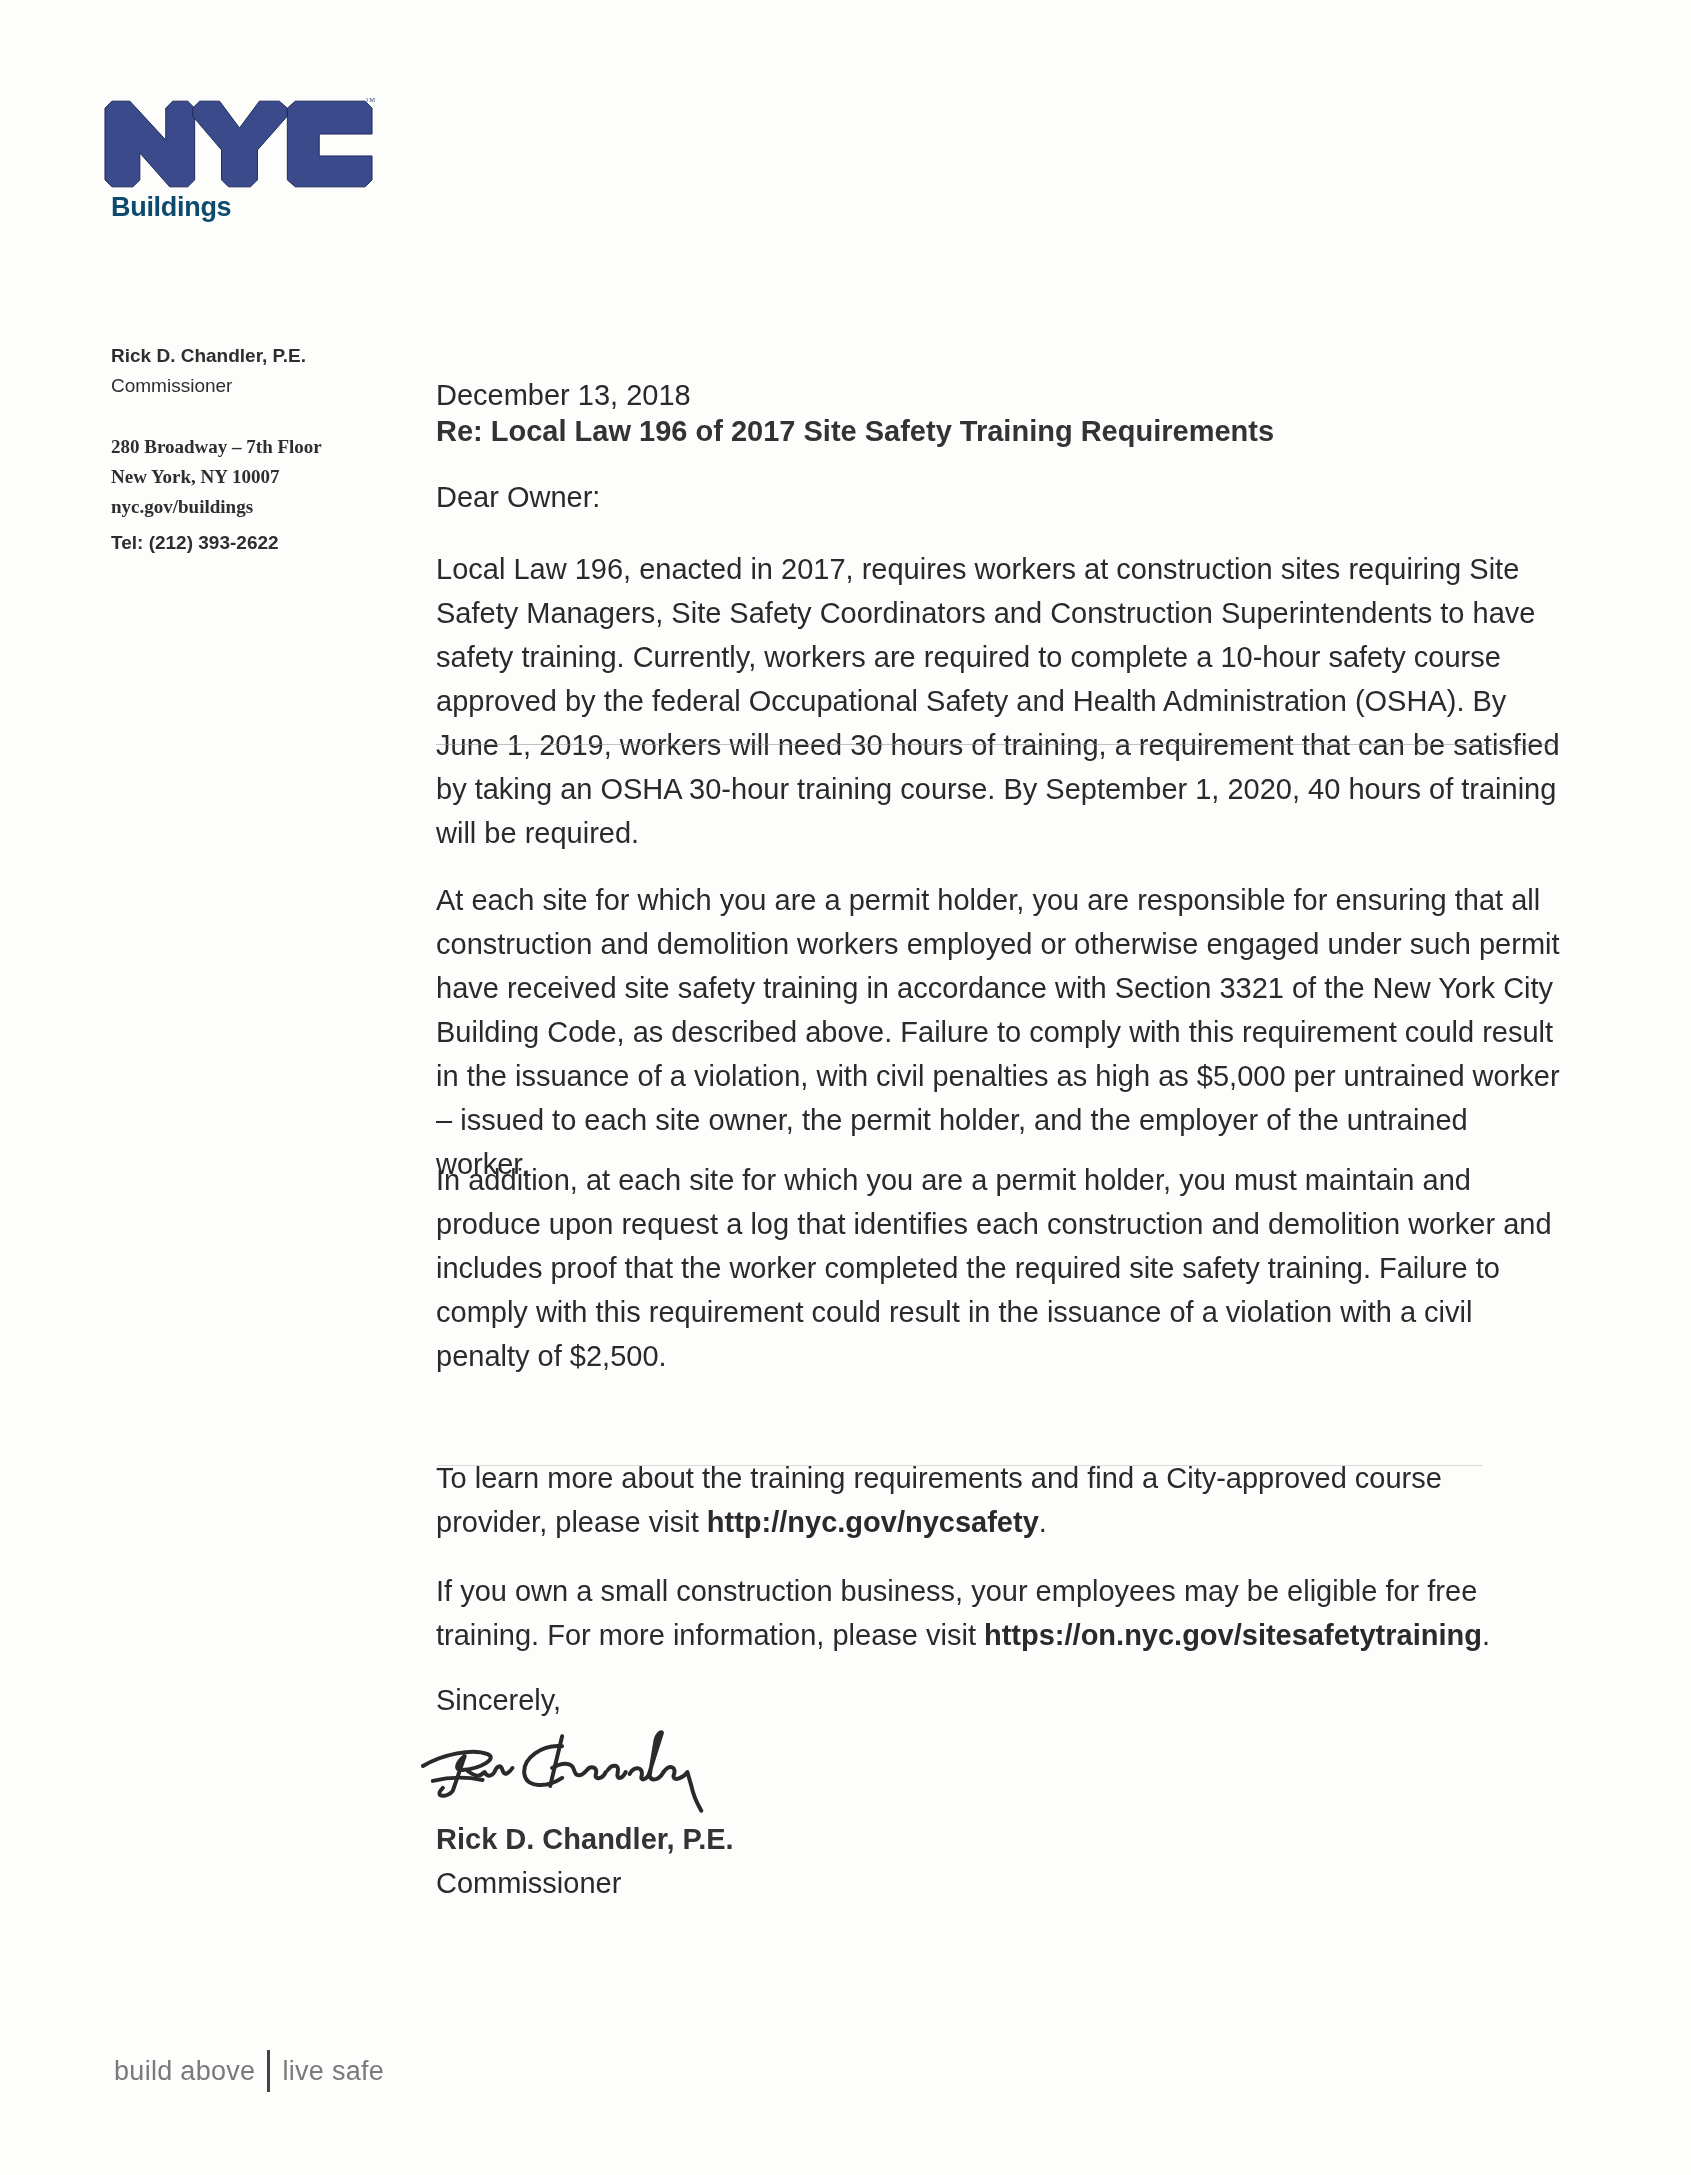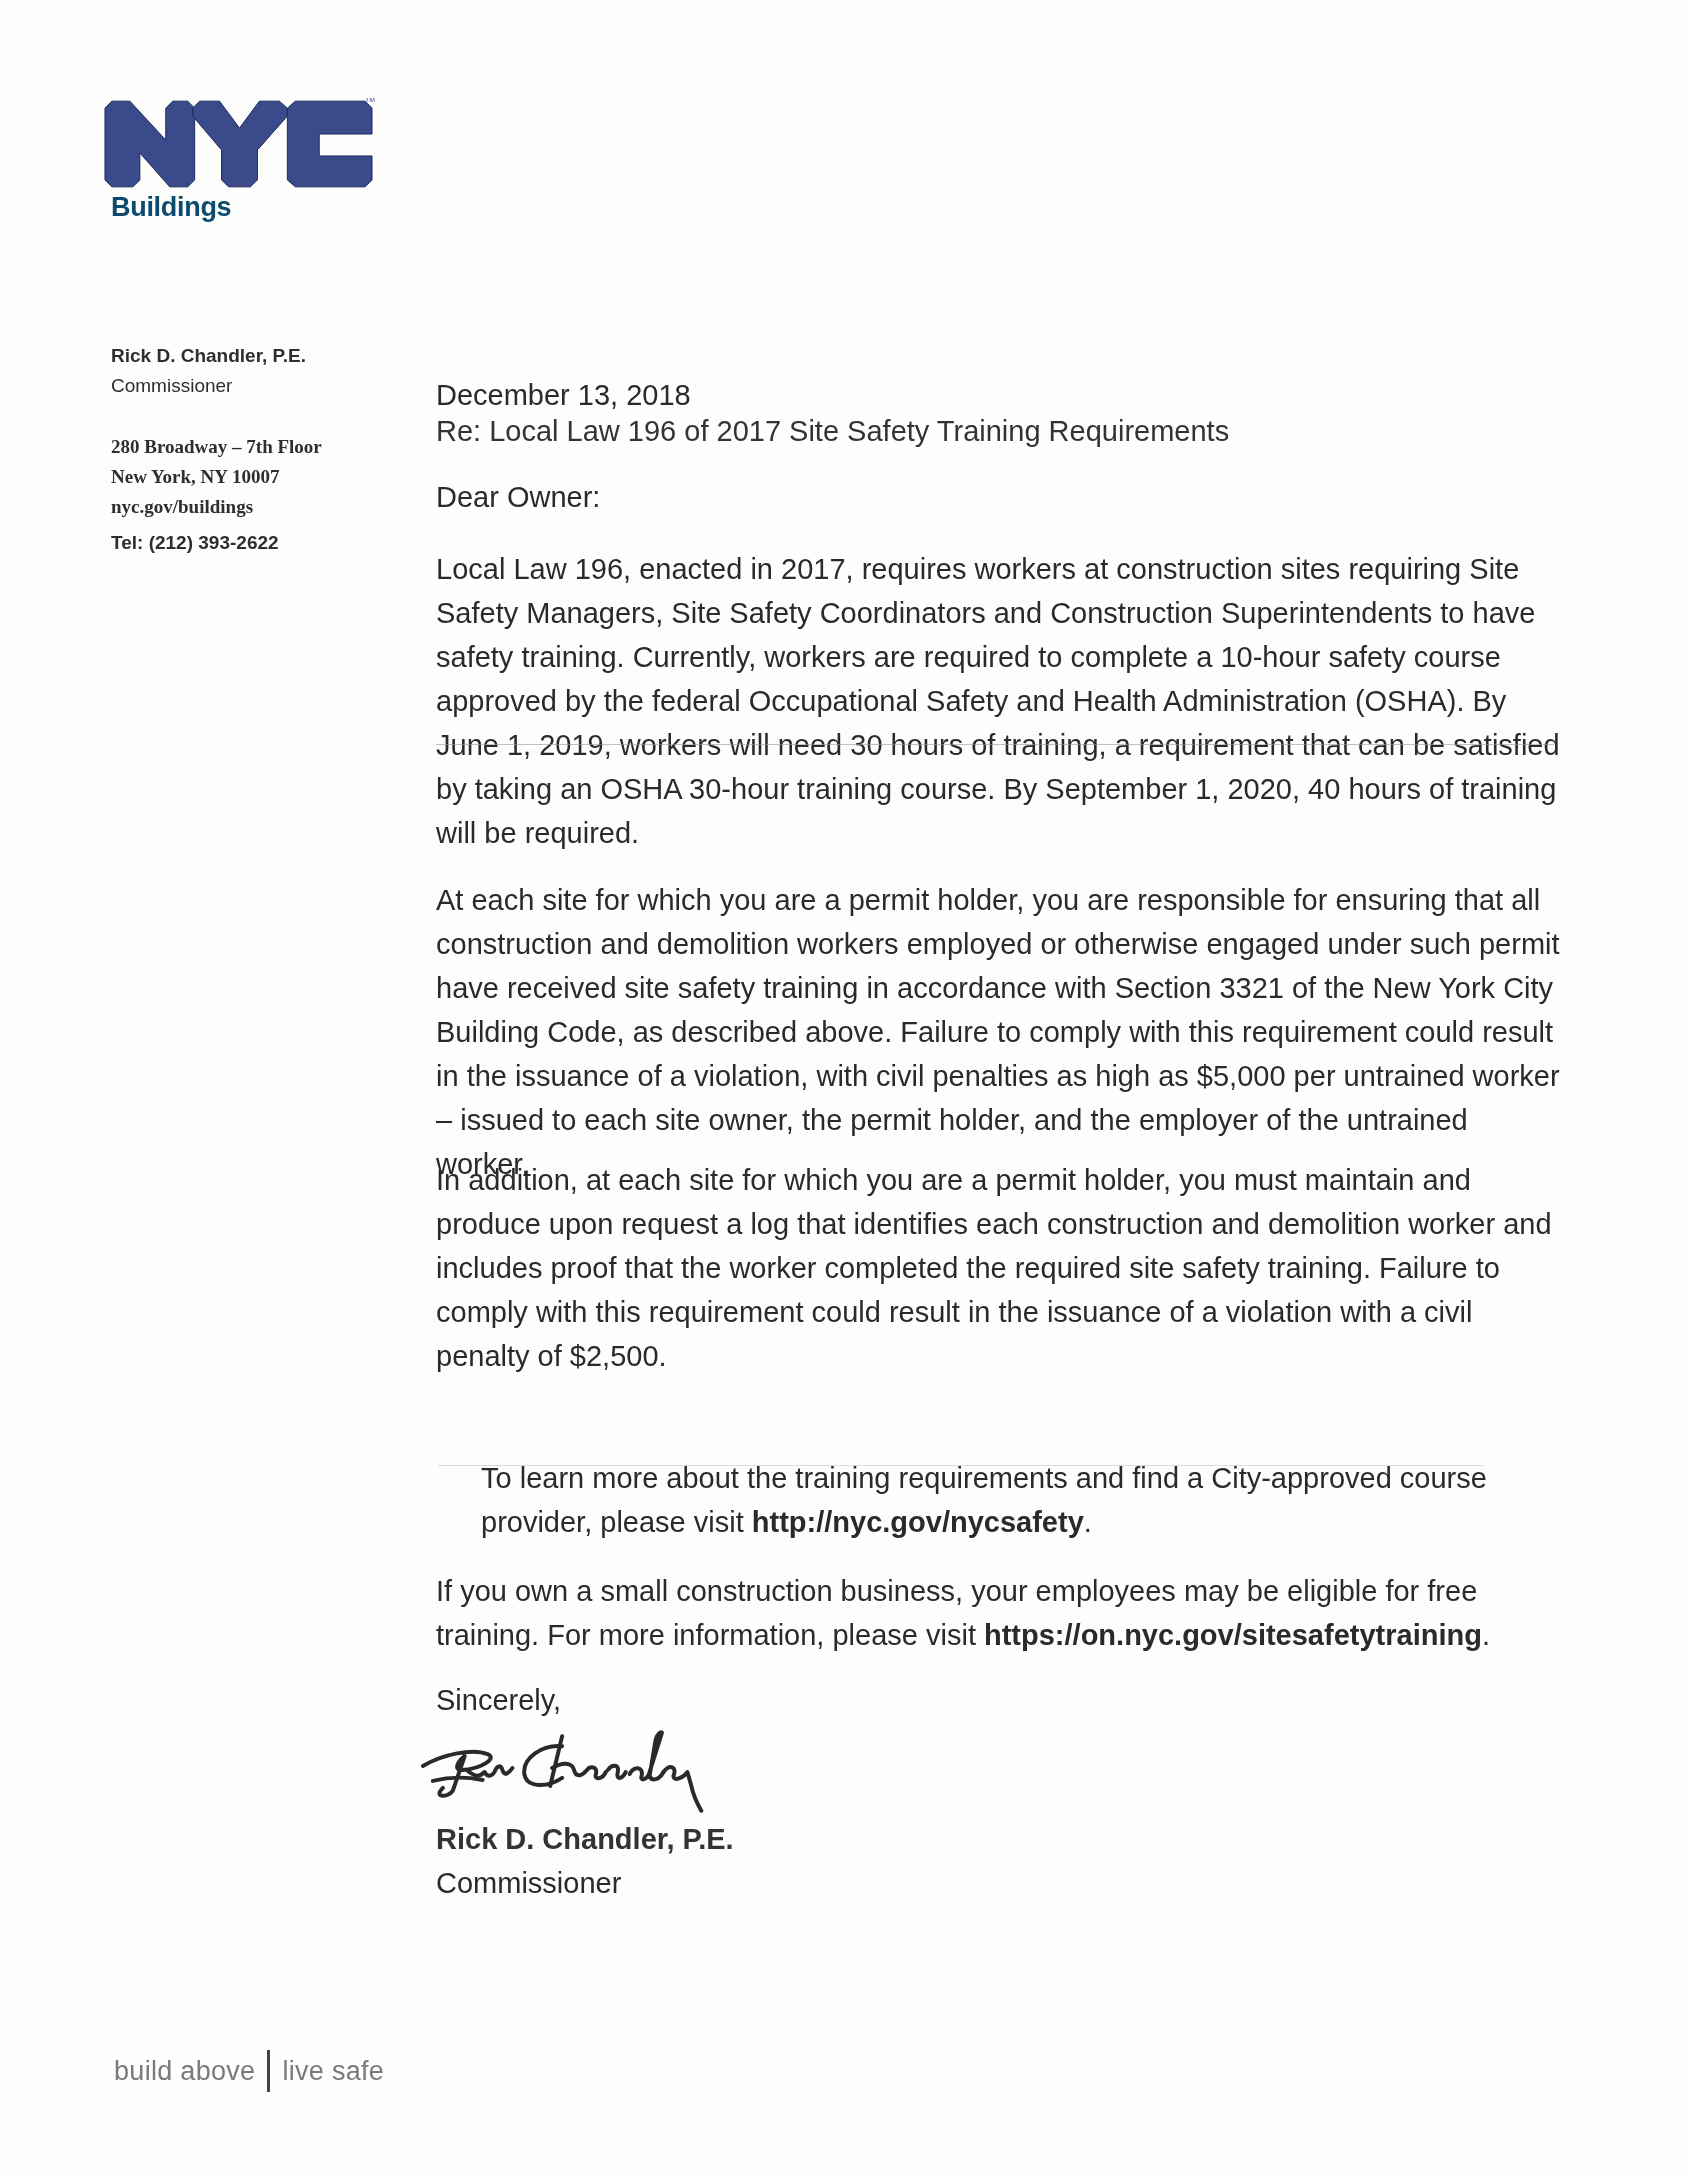--- a/index.html
+++ b/index.html
@@ -19,26 +19,26 @@
   .side { left: 111px; font-size: 19px; color: #2e2e2e; line-height: 30px; }
   .side .b { font-weight: bold; }
   .side-block1 { top: 341px; }
   .side-block2 { top: 432px; font-family: Liberation Serif, serif; }
   .side-block3 { top: 528px; }
   .main {
     left: 436px; width: 1124px; font-size: 29px; line-height: 44px;
     color: #2a2a2a;
   }
   .date { top: 341px; margin-top: 32px; }
-  .re { top: 409px; font-weight: normal; color: #333; }
+  .re { top: 409px; font-weight: bold; color: #333; }
   .salute { top: 475px; }
   .p1 { top: 547px; }
   .p2 { top: 878px; }
   .p3 { top: 1158px; }
-  .p4 { top: 1456px; margin-left: 45px; }
+  .p4 { top: 1456px; }
   .p5 { top: 1569px; }
   .closing { top: 1678px; }
   .main p { margin: 0; }
   .link { font-weight: bold; color: #2a2a2a; }
   .signature { left: 413px; top: 1726px; width: 338px; height: 90px; }
   .sig-name { top: 1817px; font-weight: bold; color: #333; }
   .sig-title { top: 1861px; }
   .scan-line { height: 1px; background: #9a9a9a; opacity: 0.6; }
   .footer {
     left: 114px; top: 2050px; font-size: 27px; color: #7a7a7a;

